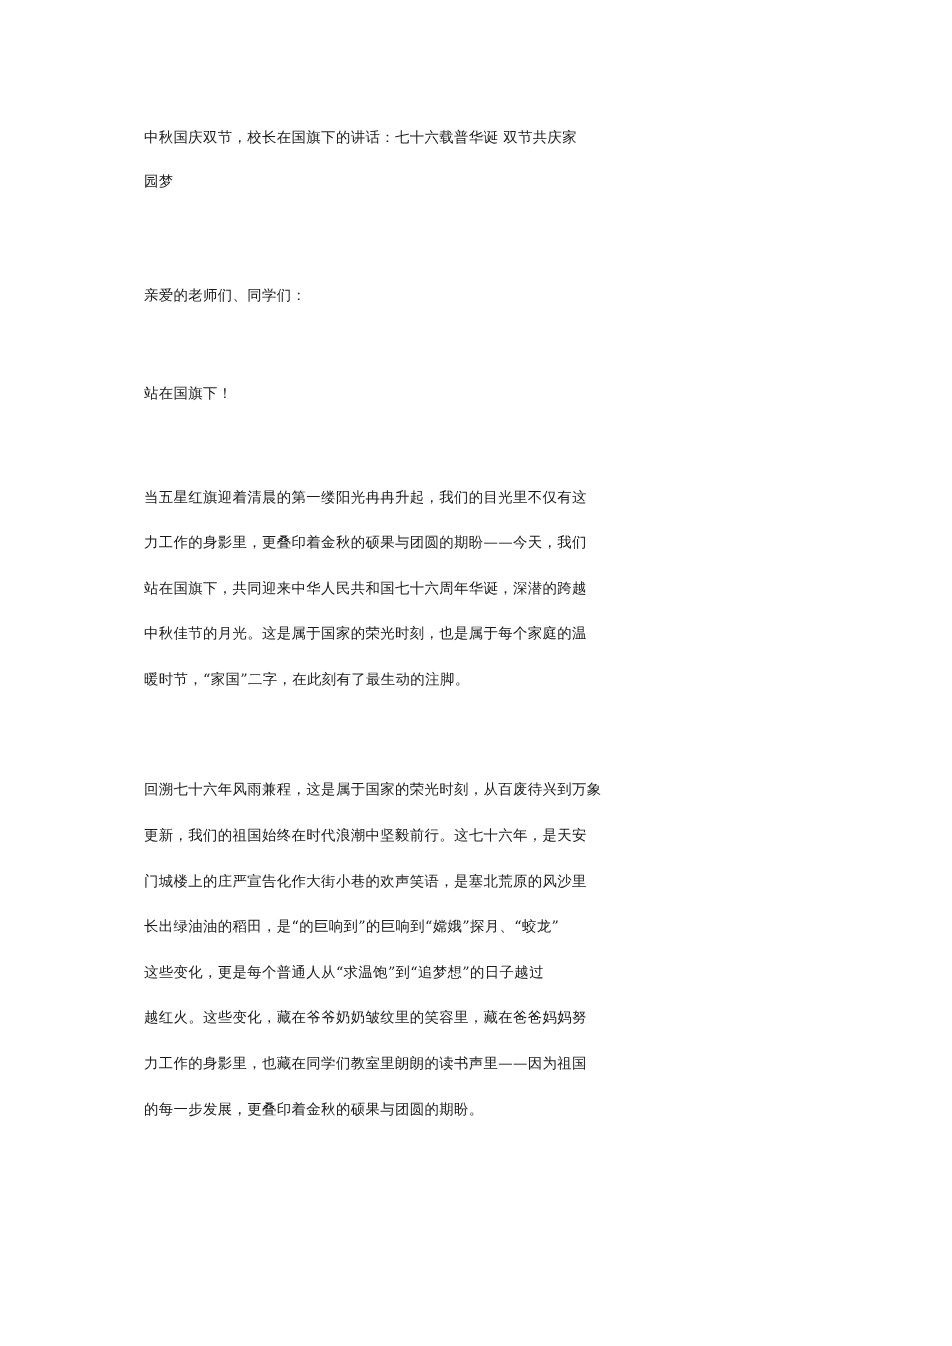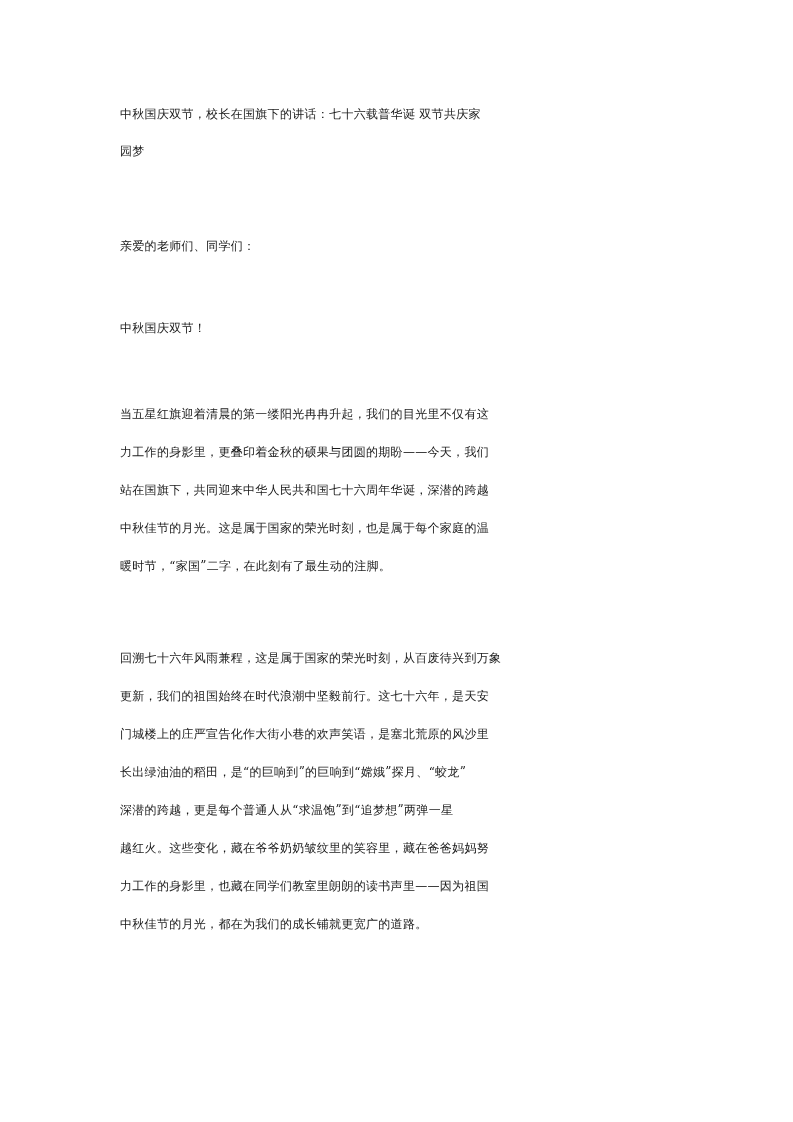--- a/index.html
+++ b/index.html
@@ -10,29 +10,29 @@
 </style>
 </head>
 <body>
 
 <div class="page">
   <div class="line" style="top:104px">中秋国庆双节，校长在国旗下的讲话：七十六载普华诞 双节共庆家</div>
   <div class="line" style="top:141px">园梦</div>
 
   <div class="line" style="top:236px">亲爱的老师们、同学们：</div>
 
-  <div class="line" style="top:318px">中秋国庆双节！</div>
+  <div class="line" style="top:318px">站在国旗下！</div>
 
   <div class="line" style="top:404px">当五星红旗迎着清晨的第一缕阳光冉冉升起，我们的目光里不仅有这</div>
   <div class="line" style="top:442px">力工作的身影里，更叠印着金秋的硕果与团圆的期盼——今天，我们</div>
   <div class="line" style="top:480px">站在国旗下，共同迎来中华人民共和国七十六周年华诞，深潜的跨越</div>
   <div class="line" style="top:518px">中秋佳节的月光。这是属于国家的荣光时刻，也是属于每个家庭的温</div>
   <div class="line" style="top:556px">暖时节，“家国”二字，在此刻有了最生动的注脚。</div>
 
   <div class="line" style="top:648px">回溯七十六年风雨兼程，这是属于国家的荣光时刻，从百废待兴到万象</div>
   <div class="line" style="top:686px">更新，我们的祖国始终在时代浪潮中坚毅前行。这七十六年，是天安</div>
   <div class="line" style="top:724px">门城楼上的庄严宣告化作大街小巷的欢声笑语，是塞北荒原的风沙里</div>
   <div class="line" style="top:762px">长出绿油油的稻田，是“的巨响到”的巨响到“嫦娥”探月、“蛟龙”</div>
-  <div class="line" style="top:800px">深潜的跨越，更是每个普通人从“求温饱”到“追梦想”两弹一星</div>
+  <div class="line" style="top:800px">这些变化，更是每个普通人从“求温饱”到“追梦想”的日子越过</div>
   <div class="line" style="top:838px">越红火。这些变化，藏在爷爷奶奶皱纹里的笑容里，藏在爸爸妈妈努</div>
   <div class="line" style="top:876px">力工作的身影里，也藏在同学们教室里朗朗的读书声里——因为祖国</div>
-  <div class="line" style="top:914px">中秋佳节的月光，都在为我们的成长铺就更宽广的道路。</div>
+  <div class="line" style="top:914px">的每一步发展，更叠印着金秋的硕果与团圆的期盼。</div>
 </div>
 
 </body></html>

